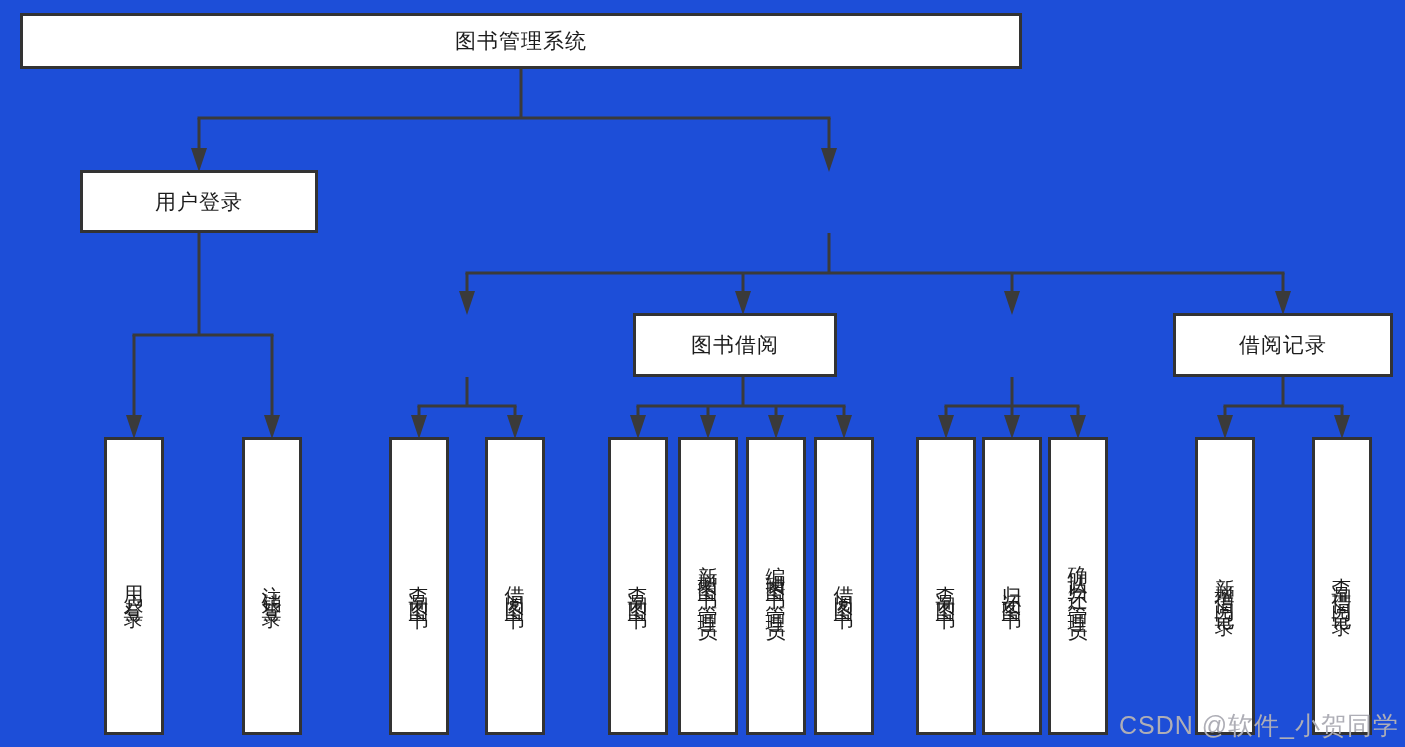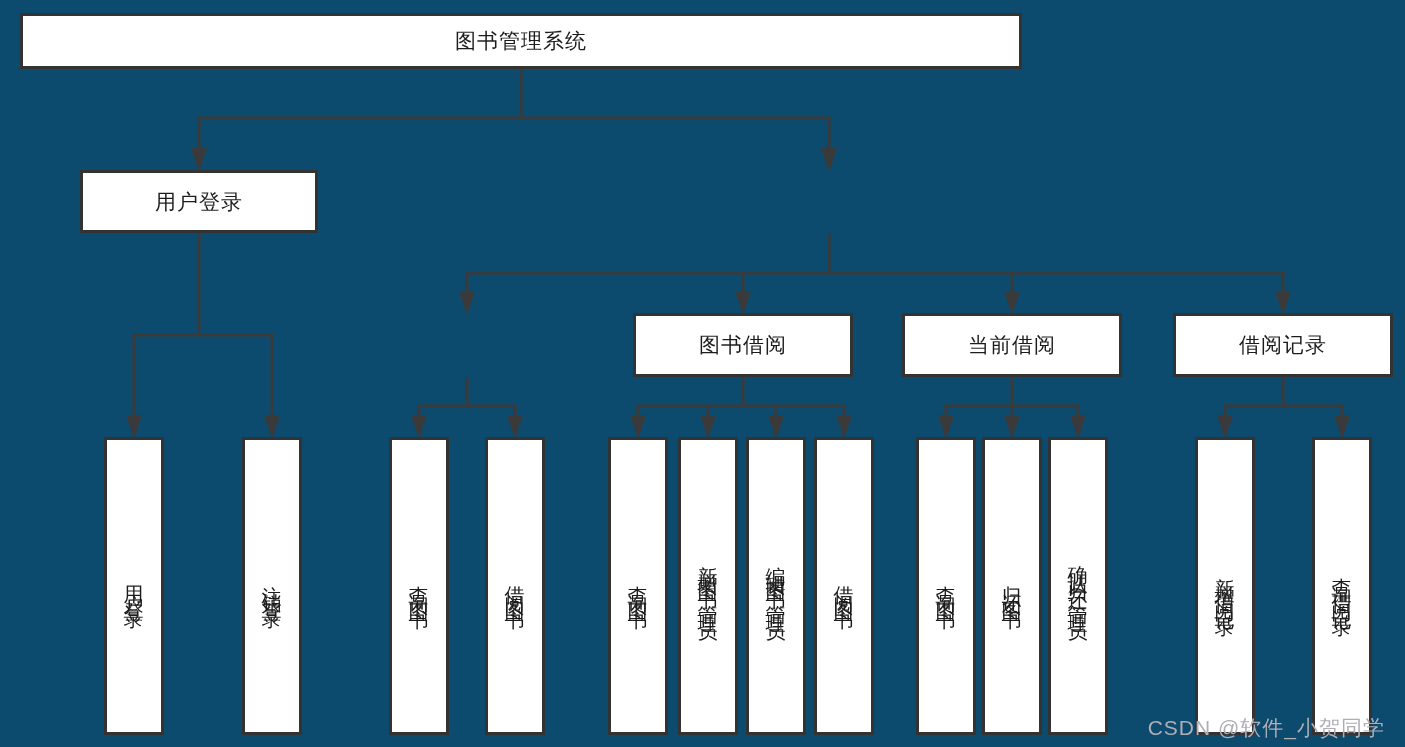--- a/index.html
+++ b/index.html
@@ -5,21 +5,21 @@
   html, body {
     margin: 0;
     padding: 0;
     background: #ffffff;
     font-family: "Liberation Sans", "DejaVu Sans", sans-serif;
   }
   .canvas {
     position: relative;
     width: 1405px;
     height: 747px;
-    background: #0c4a6e;
+    background: #1d4ed8;
     overflow: hidden;
   }
   .wires {
     position: absolute;
     left: 0; top: 0;
     width: 1405px; height: 747px;
     z-index: 1;
   }
   .node {
     position: absolute;
@@ -36,23 +36,23 @@
   .node.vbox span {
     writing-mode: vertical-rl;
     text-orientation: mixed;
     font-size: 20px;
     letter-spacing: 8px;
     line-height: 1;
     white-space: nowrap;
   }
   .watermark {
     position: absolute;
-    right: 20px;
+    right: 6px;
     bottom: 5px;
-    font-size: 21px;
+    font-size: 25px;
     color: #aeaeb6;
     z-index: 3;
     letter-spacing: 1px;
   }
 </style>
 </head>
 <body>
 
 <div class="canvas">
 
@@ -125,25 +125,22 @@
   </svg>
 
   <div class="node hbox" style="left:20px; top:13px; width:1002px; height:56px;">
     <span>图书管理系统</span>
   </div>
 
   <div class="node hbox" style="left:80px; top:170px; width:238px; height:63px;">
     <span>用户登录</span>
   </div>
 
-  <div class="node hbox" style="left:633px; top:313px; width:220px; height:64px;">
+  <div class="node hbox" style="left:633px; top:313px; width:204px; height:64px;">
     <span>图书借阅</span>
-  </div>
-  <div class="node hbox" style="left:902px; top:313px; width:220px; height:64px;">
-    <span>当前借阅</span>
   </div>
   <div class="node hbox" style="left:1173px; top:313px; width:220px; height:64px;">
     <span>借阅记录</span>
   </div>
 
   <div class="node vbox" style="left:104px; top:437px; width:60px; height:298px;">
     <span>用户登录</span>
   </div>
   <div class="node vbox" style="left:242px; top:437px; width:60px; height:298px;">
     <span>注销登录</span>

